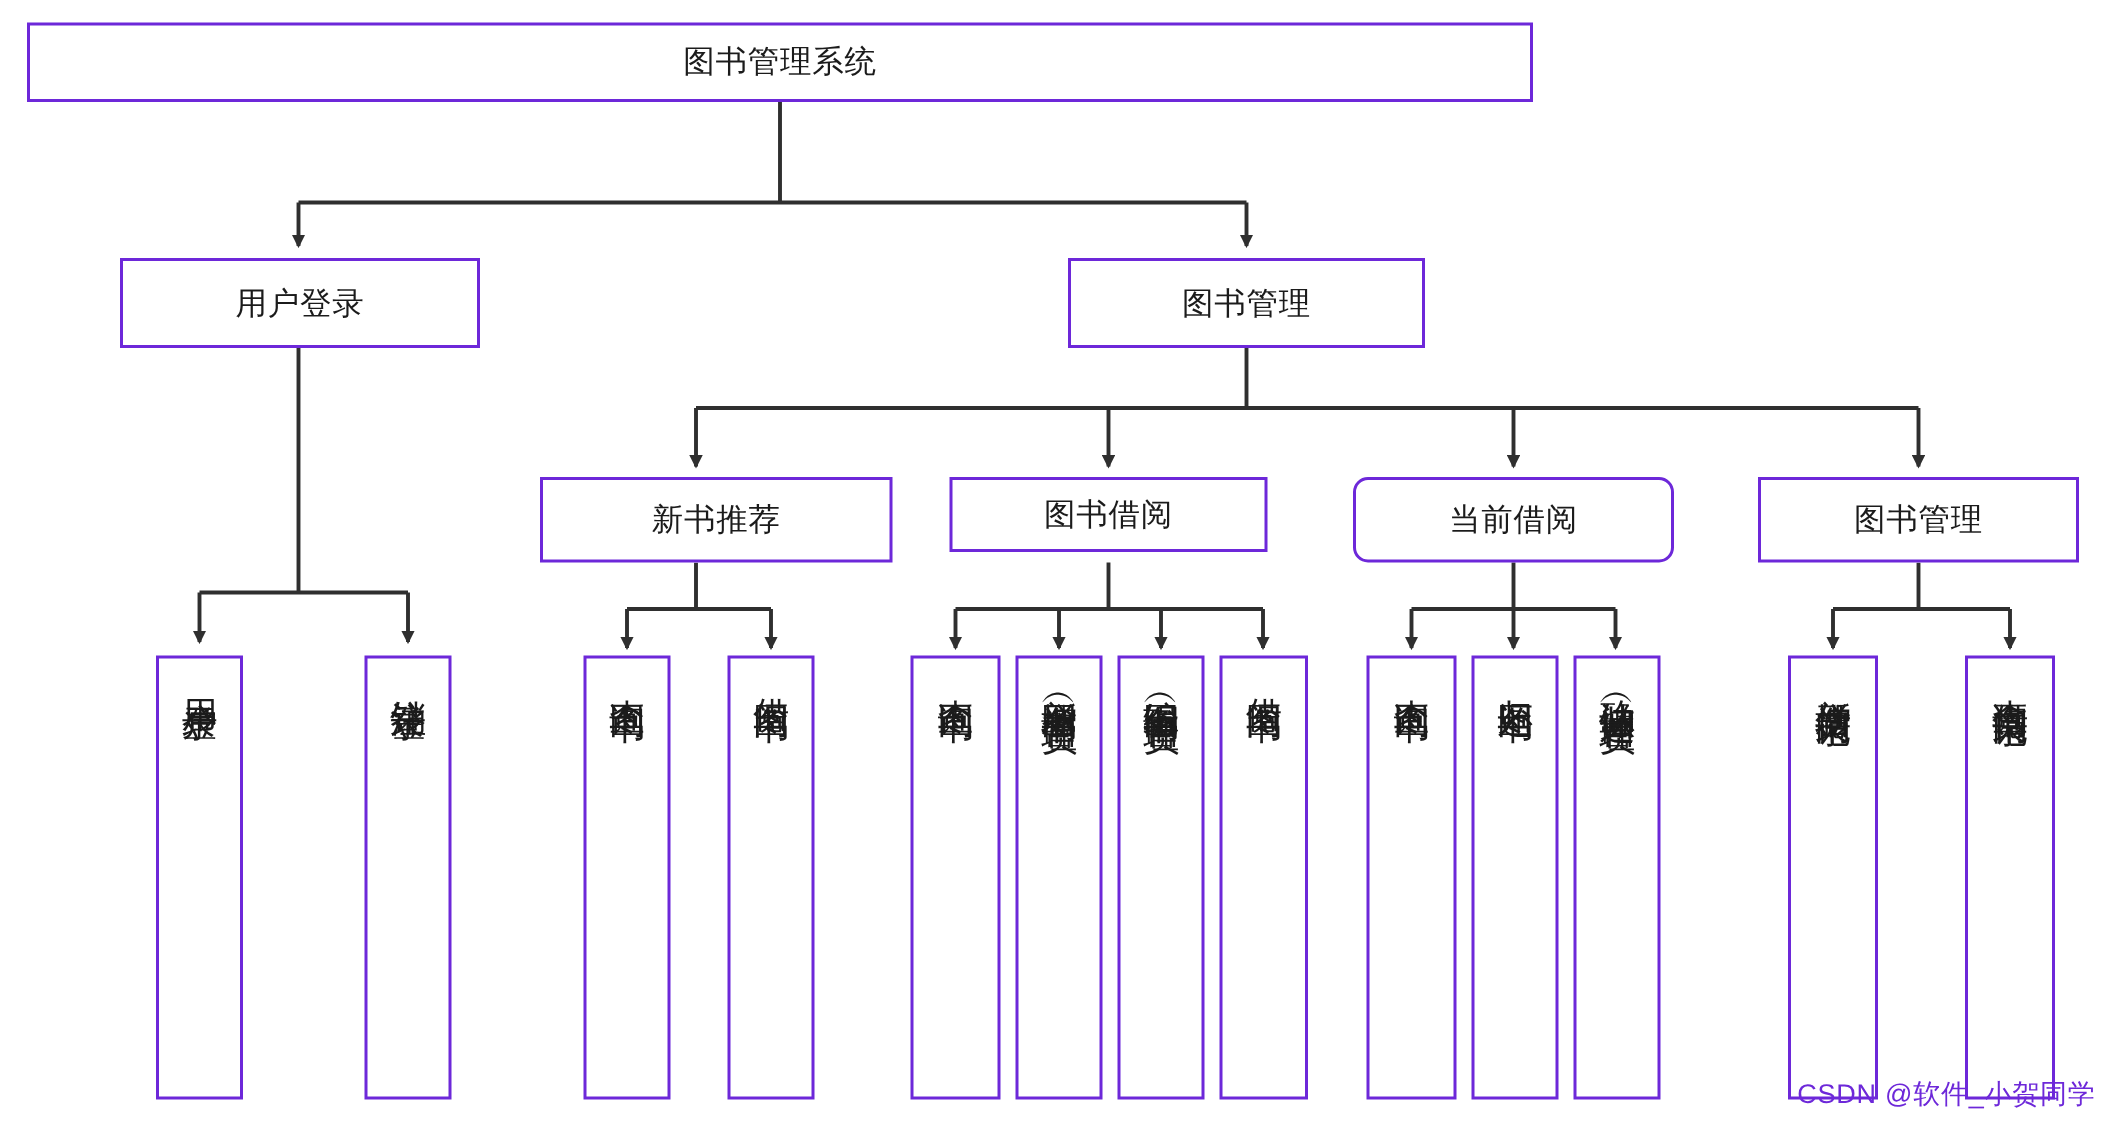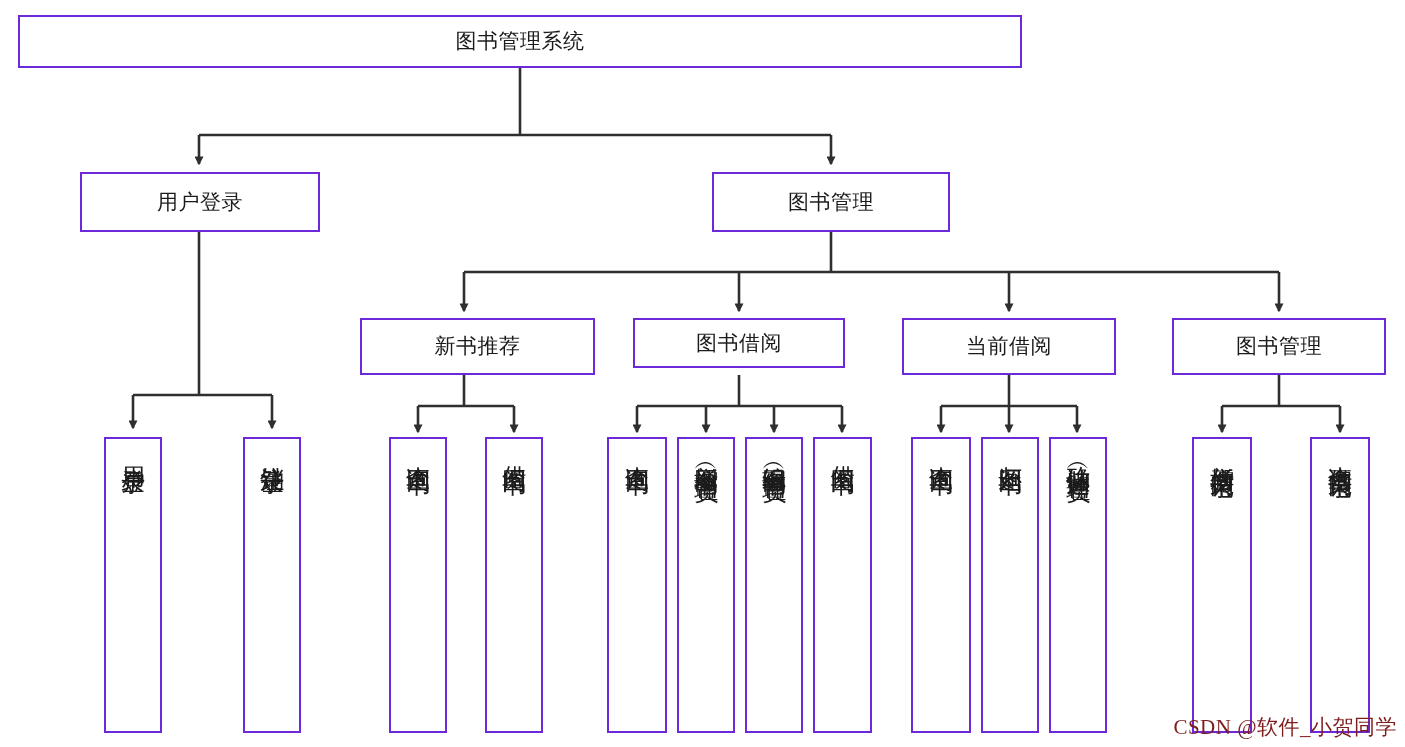--- a/index.html
+++ b/index.html
@@ -57,26 +57,26 @@
     text-orientation: upright;
     font-size: 24px;
     line-height: 1.1;
     letter-spacing: 2px;
     white-space: nowrap;
   }
   .watermark {
     position: absolute;
     right: 8px;
     bottom: 6px;
-    font-size: 21px;
-    color: #7f1d1d;
+    font-size: 18px;
+    color: #6d28d9;
     letter-spacing: 0.5px;
     z-index: 5;
     white-space: nowrap;
-    font-family: Liberation Serif, serif;
+    font-family: Liberation Sans, sans-serif;
   }
 </style>
 </head>
 <body>
 
 <div id="canvas">
 
   <svg id="edges" viewBox="0 0 1405 747" xmlns="http://www.w3.org/2000/svg">
     <defs>
       <marker id="arrow" markerWidth="9" markerHeight="9" refX="7.6" refY="4.5" orient="auto" markerUnits="userSpaceOnUse">
@@ -140,21 +140,21 @@
   </div>
 
   <div class="node horiz" style="left:360px; top:318px; width:235px; height:57px;">
     <span class="node-label">新书推荐</span>
   </div>
 
   <div class="node horiz" style="left:633px; top:318px; width:212px; height:50px;">
     <span class="node-label">图书借阅</span>
   </div>
 
-  <div class="node horiz" style="left:902px; top:318px; width:214px; height:57px;">
+  <div class="node horiz" style="left:902px; top:318px; width:214px; height:57px;border-radius:10px;">
     <span class="node-label">当前借阅</span>
   </div>
 
   <div class="node horiz" style="left:1172px; top:318px; width:214px; height:57px;">
     <span class="node-label">图书管理</span>
   </div>
 
   <div class="node vert" style="left:104px; top:437px; width:58px; height:296px;">
     <span class="node-label">用户登录</span>
   </div>

